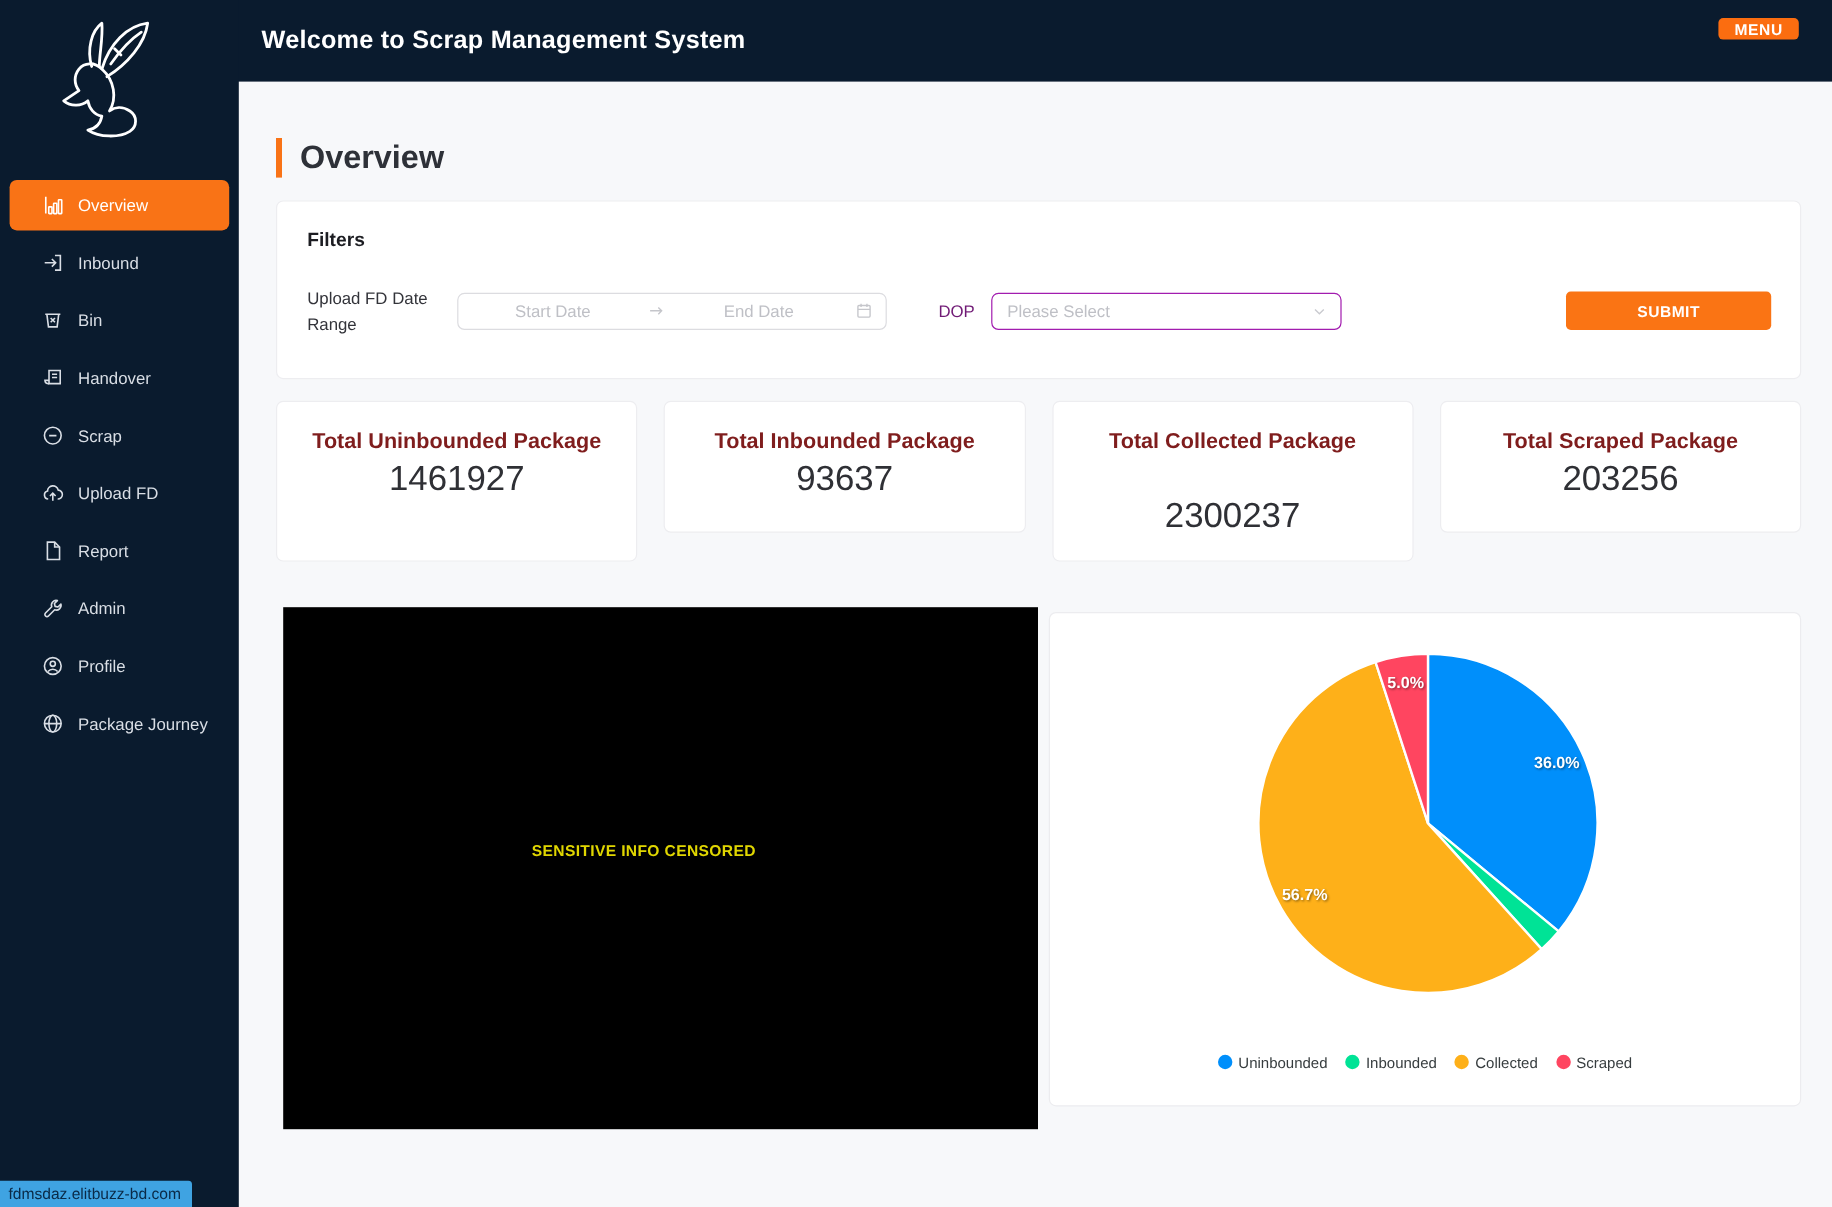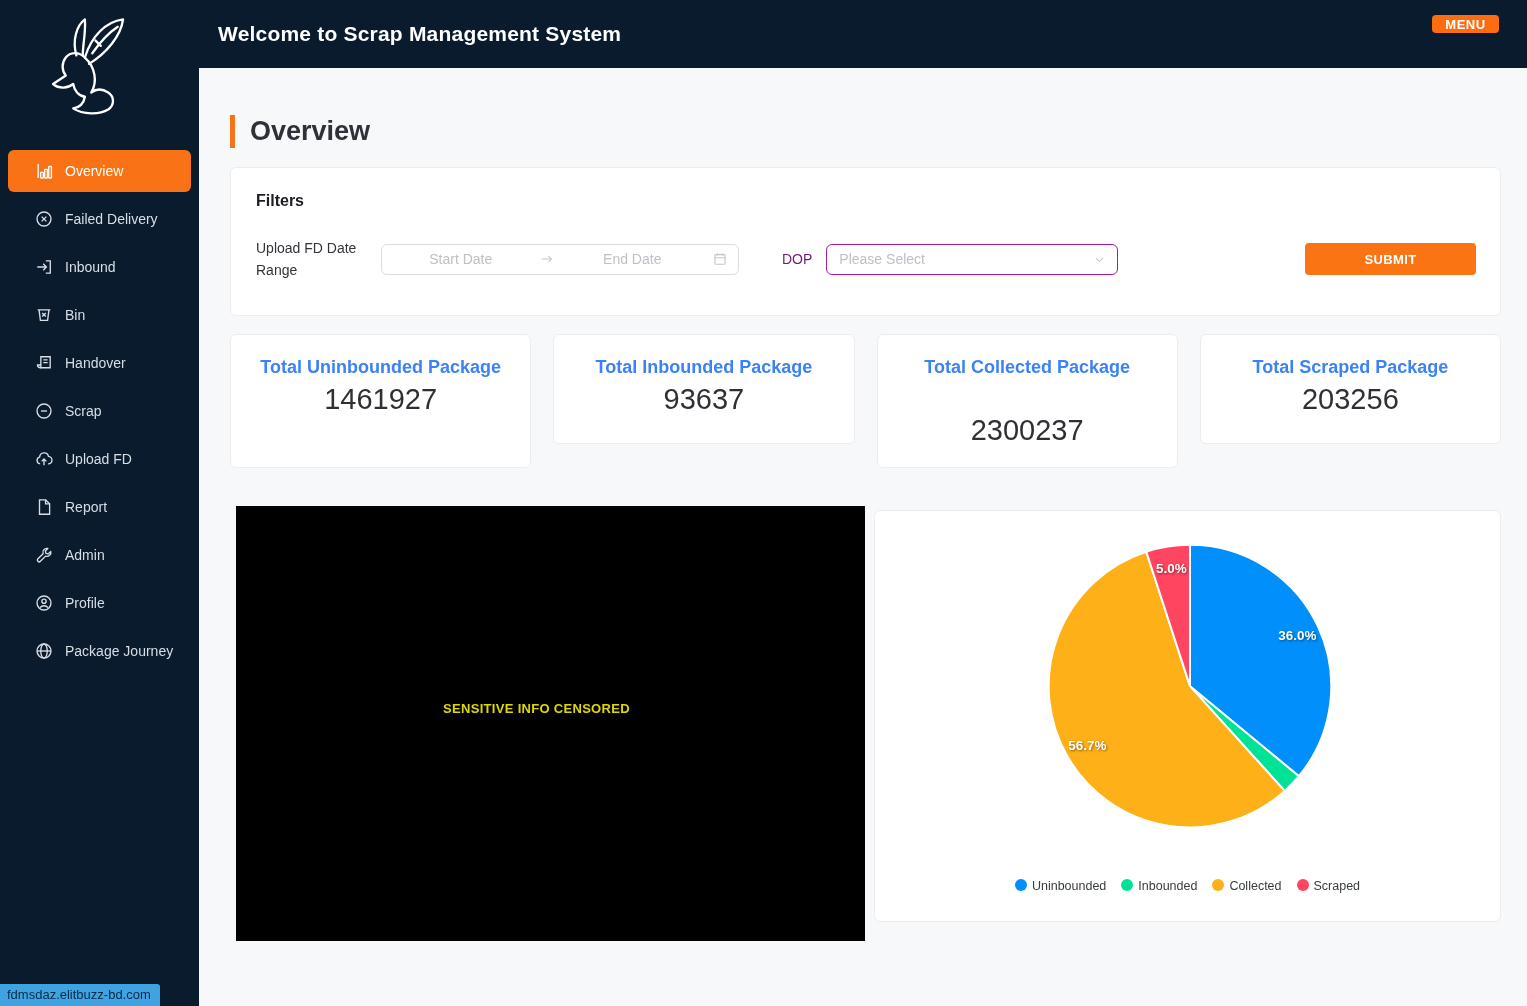--- a/index.html
+++ b/index.html
@@ -85,21 +85,21 @@
     margin-top: 18px; display: grid; grid-template-columns: repeat(4, 1fr); gap: 22px;
     align-items: start;
   }
   .stat-card {
     background: #fff; border: 1px solid #ededf0; border-radius: 6px;
     text-align: center; padding: 20px 20px 16px 20px; height: 110px;
     display: flex; flex-direction: column; align-items: center;
   }
   .stat-card.tall { height: 134px; }
   .stat-card.spread { justify-content: space-between; padding-bottom: 20px; }
-  .stat-title { font-size: 18px; font-weight: 700; color: #3b82f6; line-height: 24px; }
+  .stat-title { font-size: 18px; font-weight: 700; color: #7f1d1d; line-height: 24px; }
   .stat-value { font-size: 29px; font-weight: 400; color: #2f3035; margin-top: 4px; }
 
   .charts-row { margin-top: 38px; display: flex; align-items: flex-start; gap: 9px; }
   .censored-box {
     width: 629px; height: 435px; background: #000; margin-left: 6px; position: relative;
   }
   .censored-text {
     position: absolute; left: 0; right: 0; top: 195px; text-align: center;
     transform: translateX(-14px);
     color: #e0d600; font-size: 13px; font-weight: 700; letter-spacing: .3px;
@@ -148,29 +148,20 @@
     <div class="menu-item active">
       <span class="mi-icon">
         <svg class="ic" width="18" height="18" viewBox="0 0 16 16" fill="none" stroke="currentColor" stroke-width="1.2">
             <path d="M2.8 1.8v12.4"></path>
             <rect x="5" y="9.2" width="2.4" height="5" rx=".4"></rect>
             <rect x="8.6" y="6.6" width="2.4" height="7.6" rx=".4"></rect>
             <rect x="12.2" y="4" width="2.4" height="10.2" rx=".4"></rect>
           </svg>
       </span>
       <span>Overview</span>
-    </div>
-    <div class="menu-item">
-      <span class="mi-icon">
-        <svg class="ic" width="18" height="18" viewBox="0 0 16 16" fill="none" stroke="currentColor" stroke-width="1.2">
-            <circle cx="8" cy="8" r="6.2"></circle>
-            <path d="M5.9 5.9l4.2 4.2M10.1 5.9l-4.2 4.2"></path>
-          </svg>
-      </span>
-      <span>Failed Delivery</span>
     </div>
     <div class="menu-item">
       <span class="mi-icon">
         <svg class="ic" width="18" height="18" viewBox="0 0 16 16" fill="none" stroke="currentColor" stroke-width="1.2">
             <path d="M9.6 2.6h4v10.8h-4"></path>
             <path d="M2 8h8M7.3 5.2L10.1 8l-2.8 2.8"></path>
           </svg>
       </span>
       <span>Inbound</span>
     </div>

